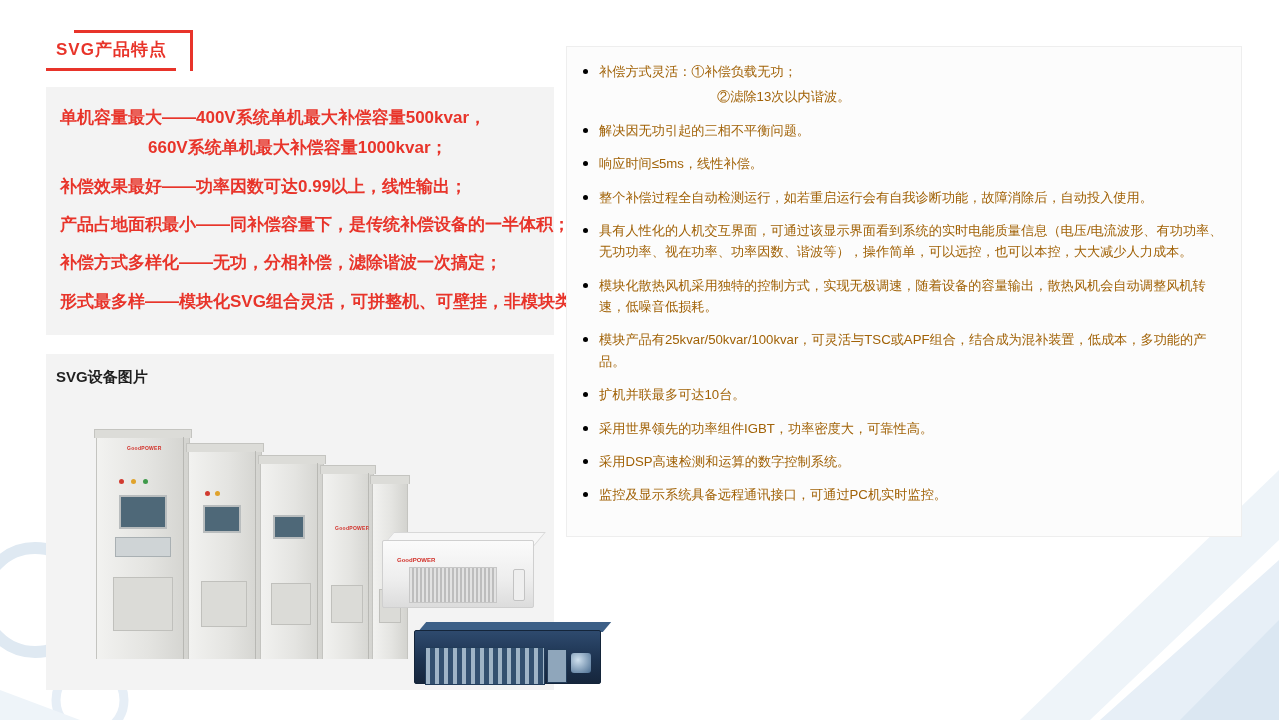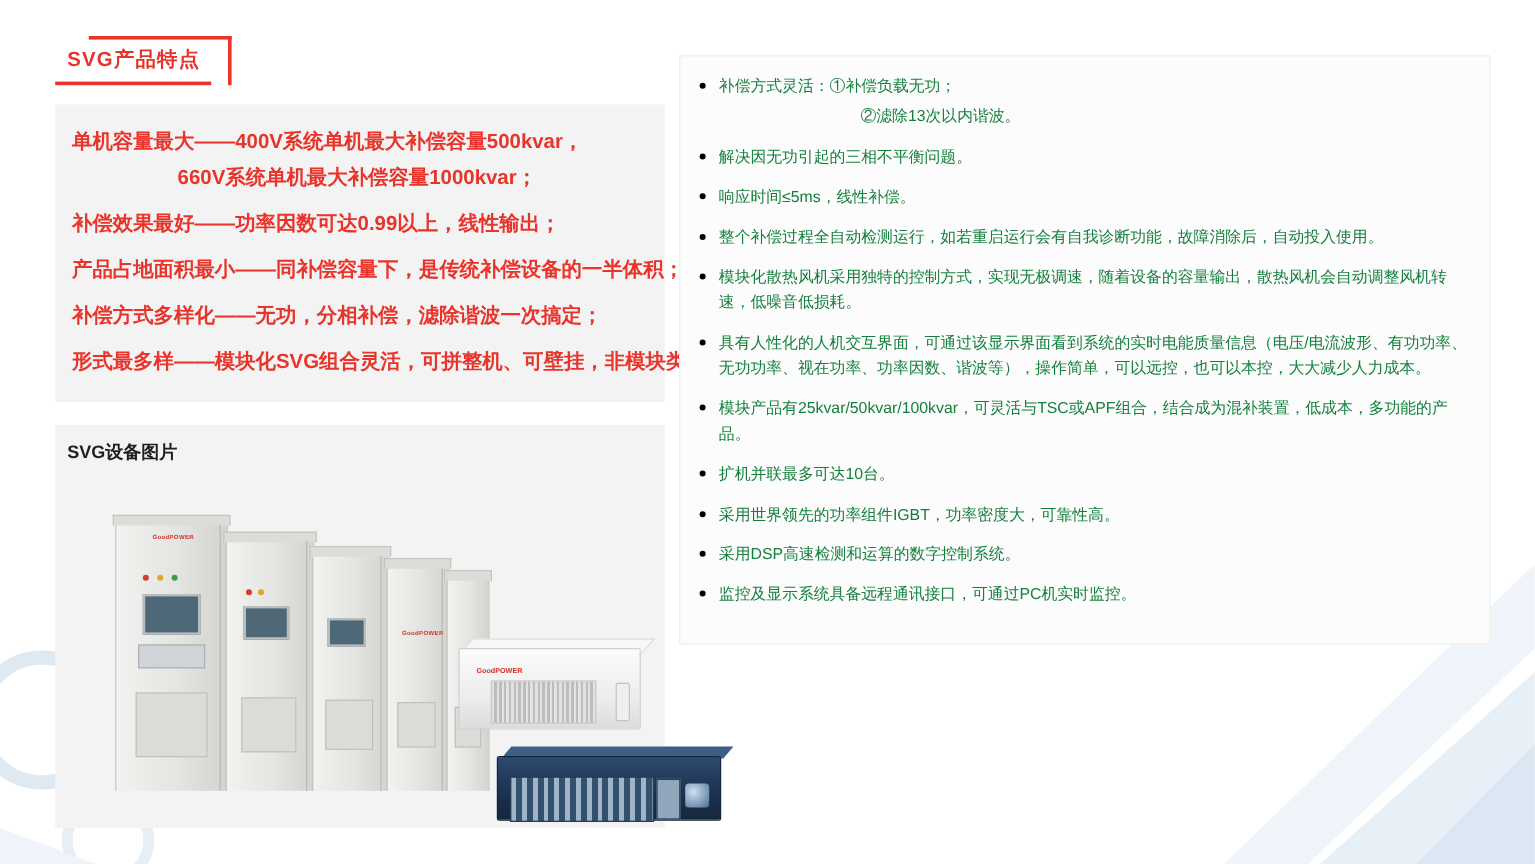--- a/index.html
+++ b/index.html
@@ -278,21 +278,21 @@
     list-style: none;
     margin: 0;
     padding: 0;
   }
   ul.bullets > li {
     position: relative;
     padding-left: 18px;
     margin-bottom: 12px;
     font-size: 13.2px;
     line-height: 1.62;
-    color: #15803d;
+    color: #a16207;
   }
   ul.bullets > li::before {
     content: "";
     position: absolute;
     left: 2px;
     top: 8px;
     width: 5px;
     height: 5px;
     border-radius: 50%;
     background: #000000;
@@ -404,21 +404,21 @@
   </div>
 </div>
 
 <div class="right-col">
   <ul class="bullets">
     <li>补偿方式灵活：①补偿负载无功；</li>
     <li class="sub-line"><span class="sub-indent">②滤除13次以内谐波。</span></li>
     <li>解决因无功引起的三相不平衡问题。</li>
     <li>响应时间≤5ms，线性补偿。</li>
     <li>整个补偿过程全自动检测运行，如若重启运行会有自我诊断功能，故障消除后，自动投入使用。</li>
+    <li>具有人性化的人机交互界面，可通过该显示界面看到系统的实时电能质量信息（电压/电流波形、有功功率、无功功率、视在功率、功率因数、谐波等），操作简单，可以远控，也可以本控，大大减少人力成本。</li>
     <li>模块化散热风机采用独特的控制方式，实现无极调速，随着设备的容量输出，散热风机会自动调整风机转速，低噪音低损耗。</li>
-    <li>具有人性化的人机交互界面，可通过该显示界面看到系统的实时电能质量信息（电压/电流波形、有功功率、无功功率、视在功率、功率因数、谐波等），操作简单，可以远控，也可以本控，大大减少人力成本。</li>
     <li>模块产品有25kvar/50kvar/100kvar，可灵活与TSC或APF组合，结合成为混补装置，低成本，多功能的产品。</li>
     <li>扩机并联最多可达10台。</li>
     <li>采用世界领先的功率组件IGBT，功率密度大，可靠性高。</li>
     <li>采用DSP高速检测和运算的数字控制系统。</li>
     <li>监控及显示系统具备远程通讯接口，可通过PC机实时监控。</li>
   </ul>
 </div>
 
 </body></html>

